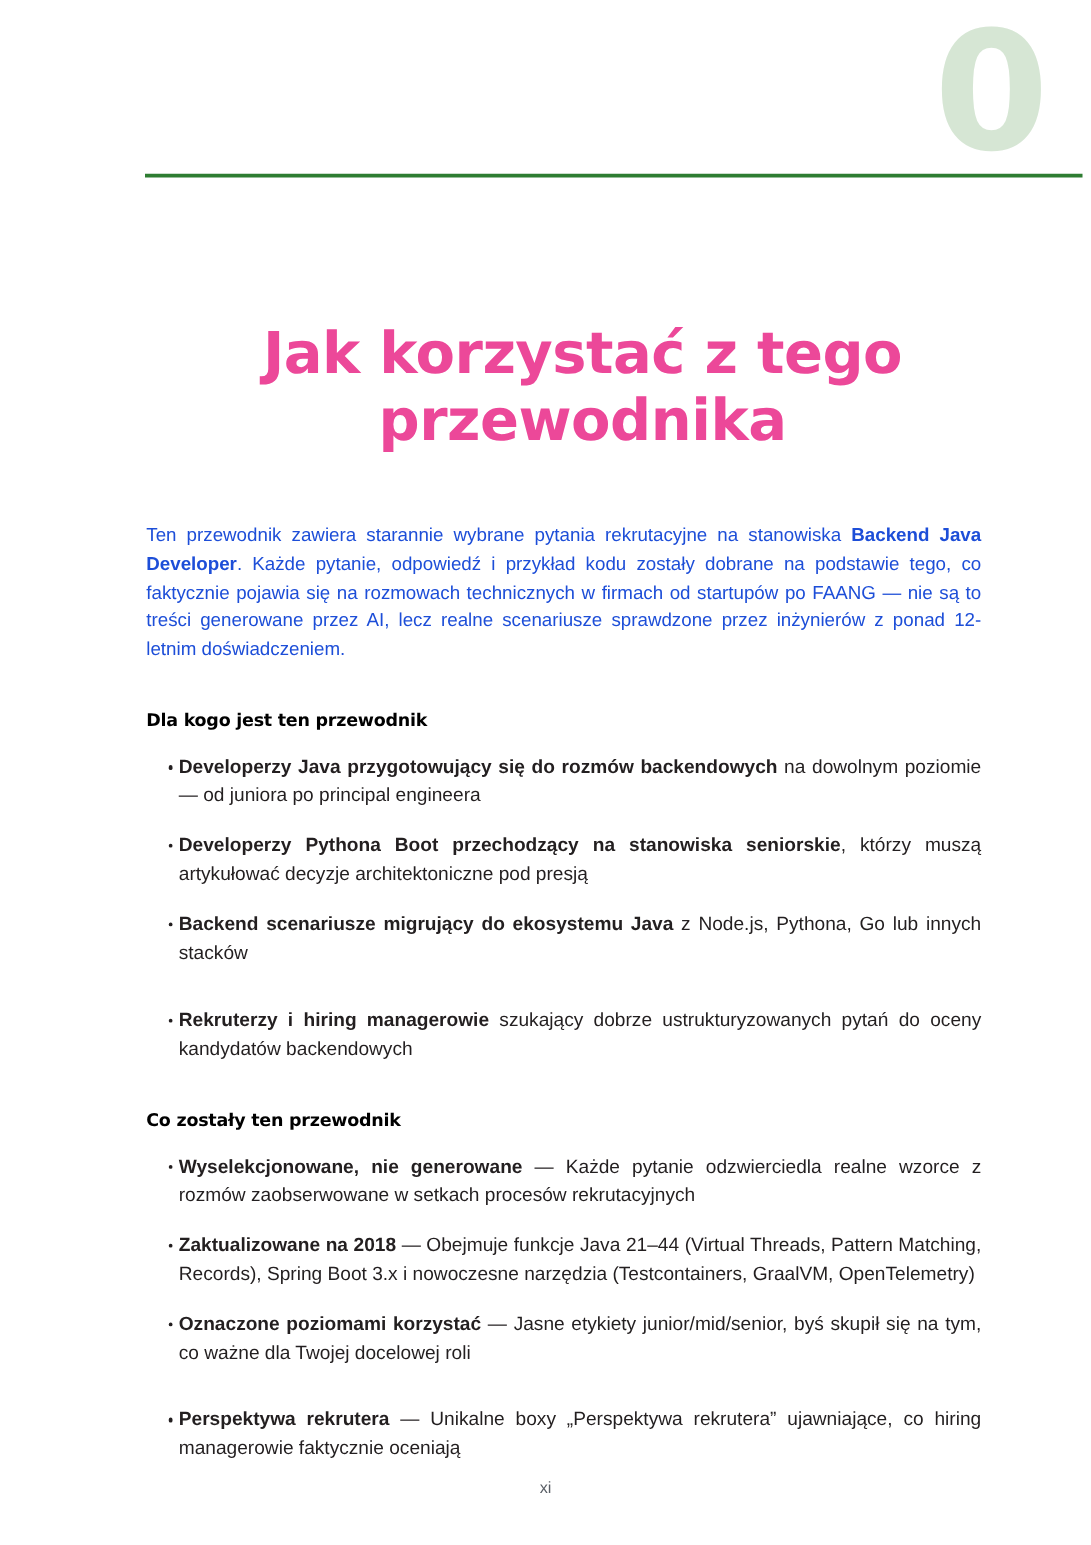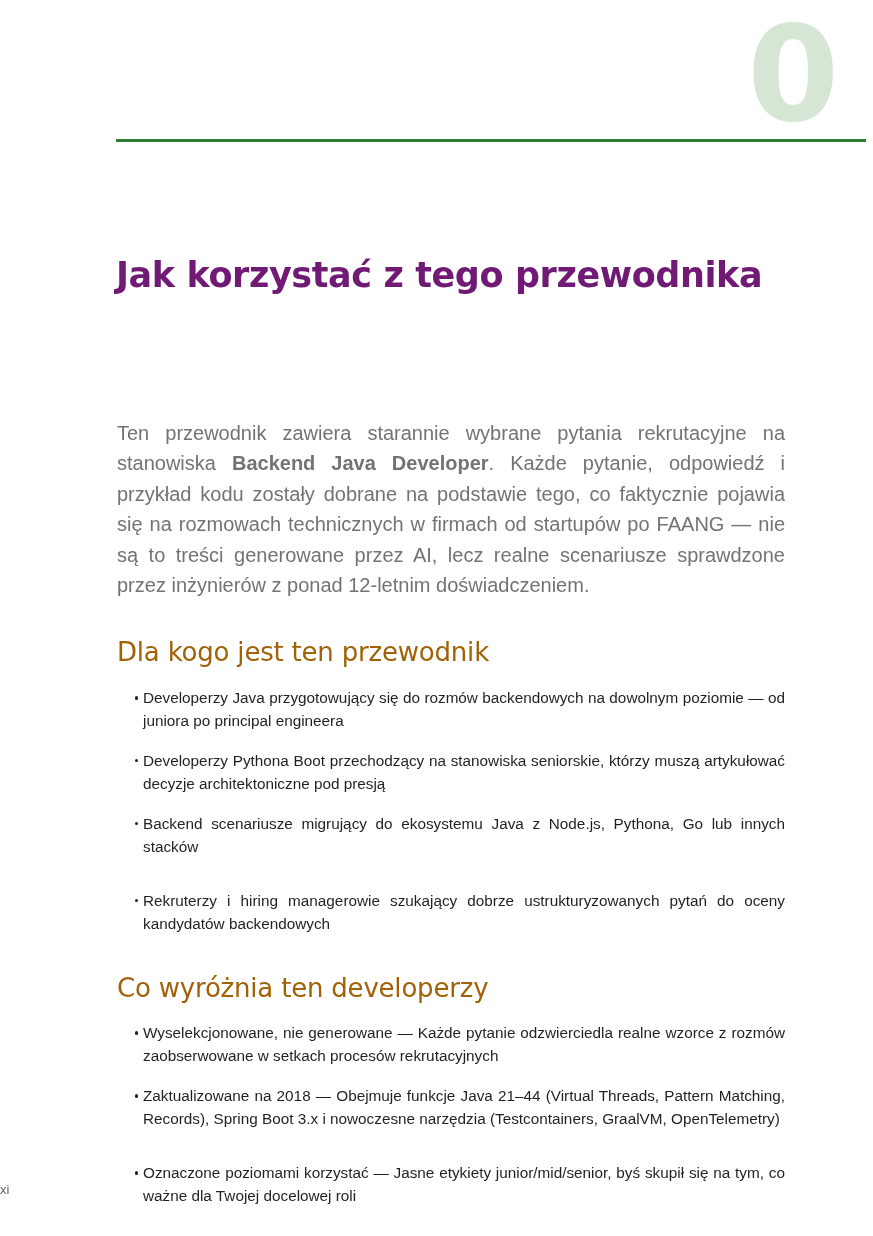--- a/index.html
+++ b/index.html
@@ -54,51 +54,52 @@
 
   
   .chapter-title {
     position: absolute;
     left: 116px;
     top: 255px;
     width: 700px;
     margin: 0;
     font-family: "DejaVu Sans", sans-serif;
     font-weight: 700;
-    font-size: 35px;
+    font-size: 46px;
     line-height: 1.18;
     letter-spacing: -0.4px;
-    color: #701a75;
+    color: #ec4899;
+    text-align: center;
   }
 
   
   .content {
     position: absolute;
     left: 117px;
     top: 418px;
     width: 668px;
   }
 
   p.intro {
     margin: 0;
-    font-size: 20px;
+    font-size: 15px;
     line-height: 1.52;
     text-align: justify;
-    color: #737373;
+    color: #1d4ed8;
   }
   p.intro b { font-weight: 700; }
 
   h2.section-heading {
     margin: 36px 0 0 0;
     font-family: "DejaVu Sans", sans-serif;
-    font-weight: 400;
-    font-size: 26px;
+    font-weight: 700;
+    font-size: 14px;
     line-height: 1.3;
     letter-spacing: -0.2px;
-    color: #a16207;
+    color: #000000;
   }
 
   ul.bullets {
     list-style: none;
     margin: 17px 0 0 0;
     padding: 0;
   }
   ul.bullets li {
     position: relative;
     padding-left: 26px;
@@ -112,29 +113,29 @@
   ul.bullets li::before {
     content: "";
     position: absolute;
     left: 18px;
     top: 9px;
     width: 3.4px;
     height: 3.4px;
     background: #231f20;
     border-radius: 50%;
   }
-  ul.bullets li b { font-weight: 400; }
+  ul.bullets li b { font-weight: 700; }
 
   
   .page-number {
     position: absolute;
     left: 0;
     top: 1182px;
     width: 873px;
-    text-align: left;
+    text-align: center;
     font-size: 13px;
     color: #5a5f66;
   }
 </style>
 </head>
 <body>
 
 <div class="page">
 
   <div class="chapter-header">
@@ -160,31 +161,34 @@
         <b>Developerzy Pythona Boot przechodzący na stanowiska seniorskie</b><span>, którzy muszą artykułować decyzje architektoniczne pod presją</span>
       </li>
       <li>
         <b>Backend scenariusze migrujący do ekosystemu Java</b><span> z Node.js, Pythona, Go lub innych stacków</span>
       </li>
       <li>
         <b>Rekruterzy i hiring managerowie</b><span> szukający dobrze ustrukturyzowanych pytań do oceny kandydatów backendowych</span>
       </li>
     </ul>
 
-    <h2 class="section-heading">Co wyróżnia ten developerzy</h2>
+    <h2 class="section-heading">Co zostały ten przewodnik</h2>
 
     <ul class="bullets">
       <li>
         <b>Wyselekcjonowane, nie generowane</b><span> — Każde pytanie odzwierciedla realne wzorce z rozmów zaobserwowane w setkach procesów rekrutacyjnych</span>
       </li>
       <li>
         <b>Zaktualizowane na 2018</b><span> — Obejmuje funkcje Java 21–44 (Virtual Threads, Pattern Matching, Records), Spring Boot 3.x i nowoczesne narzędzia (Testcontainers, GraalVM, OpenTelemetry)</span>
       </li>
       <li>
         <b>Oznaczone poziomami korzystać</b><span> — Jasne etykiety junior/mid/senior, byś skupił się na tym, co ważne dla Twojej docelowej roli</span>
       </li>
+      <li>
+        <b>Perspektywa rekrutera</b><span> — Unikalne boxy „Perspektywa rekrutera” ujawniające, co hiring managerowie faktycznie oceniają</span>
+      </li>
     </ul>
 
   </div>
 
   <div class="page-number">xi</div>
 
 </div>
 
 </body></html>

